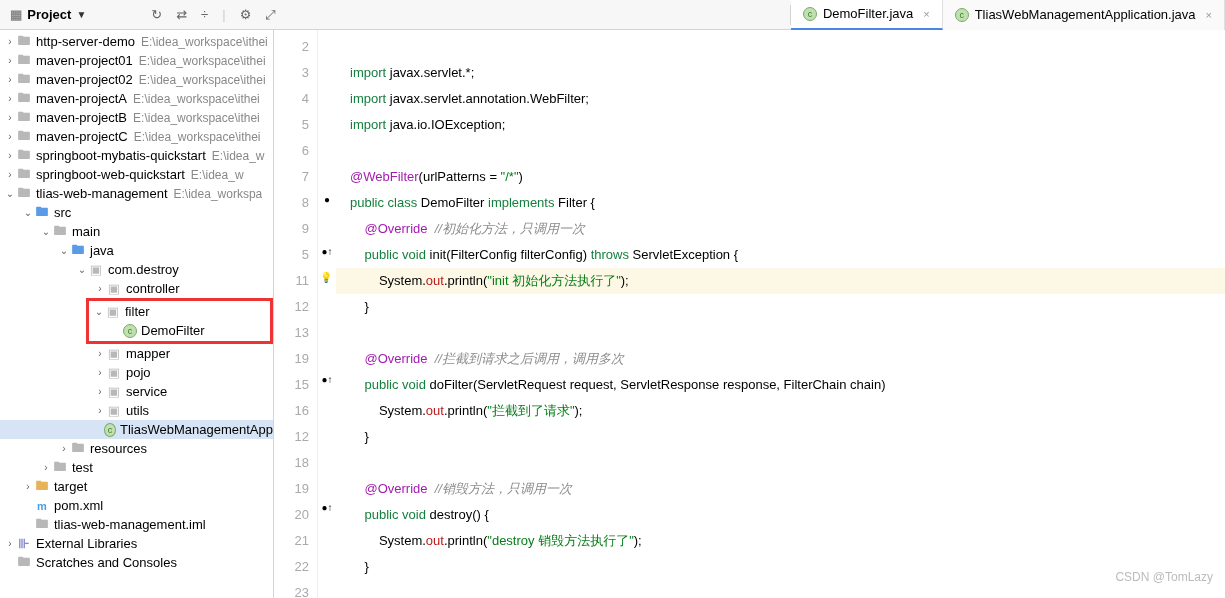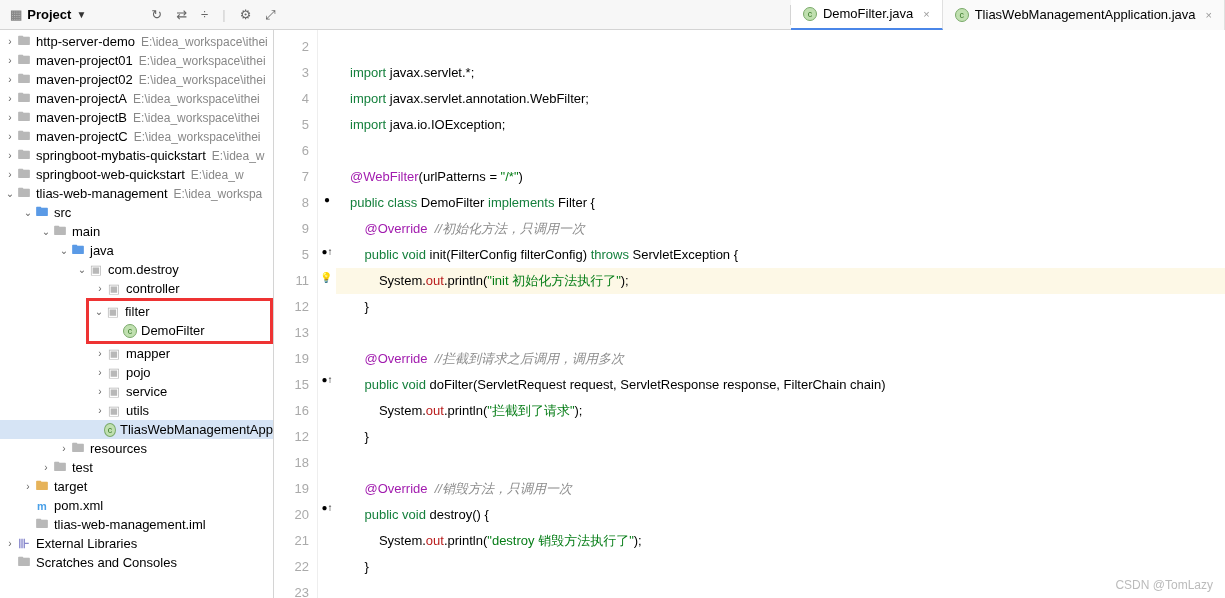--- a/index.html
+++ b/index.html
@@ -32,21 +32,21 @@
 .redbox{border:3px solid #e33;margin:0 0 0 86px;padding:1px 0}
 .redbox .node{padding-left:0}
 .sel{background:#d6e4f5}
 .editor{flex:1;display:flex;overflow:hidden;font-family:Consolas,monospace;font-size:14px;line-height:26px;position:relative}
 .gutter{width:44px;text-align:right;color:#aaa;padding:4px 8px 0 0;background:#fff;border-right:1px solid #eee}
 .gut-ic{width:18px;padding:4px 0 0;display:flex;flex-direction:column;align-items:center;background:#fff}
 .gut-ic div{height:26px;display:flex;align-items:center;justify-content:center;font-size:10px}
 .code{padding:4px 0 0 14px;white-space:pre}
 .hl{position:absolute;left:62px;right:0;top:calc(4px + 26px*9);height:26px;background:#fdf8e6;z-index:-1}
 .k{color:#15803d}.a{color:#a21caf}.s{color:#067d17}.f{color:#b91c1c}.c{color:#8c8c8c;font-style:italic}.t{color:#000}
-.wm{position:absolute;right:12px;bottom:6px;color:#bbb;font-size:12px;font-family:sans-serif}
+.wm{position:absolute;right:12px;bottom:14px;color:#bbb;font-size:12px;font-family:sans-serif}
 </style>
 </head>
 <body>
 
 <div class="top">
   <div class="proj-label">
     <span style="color:#888">▦</span>
     <span>Project</span>
     <span class="chev">▼</span>
   </div>

